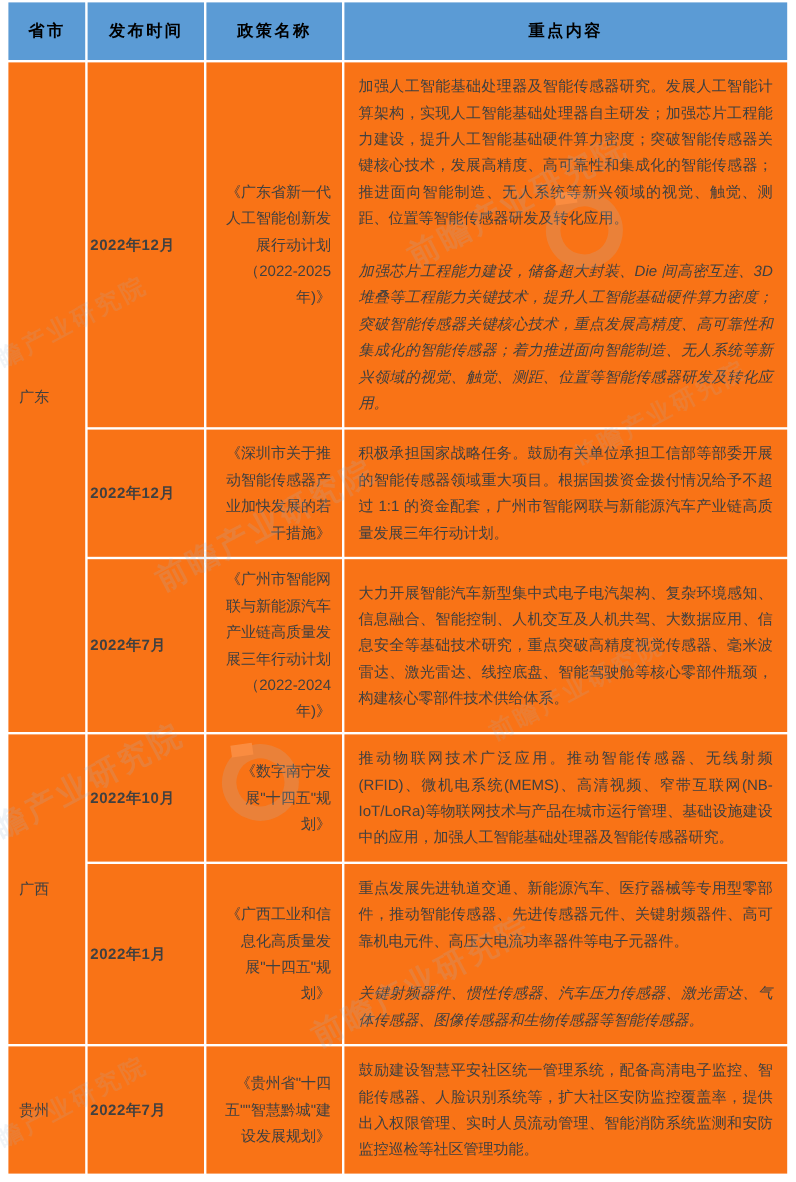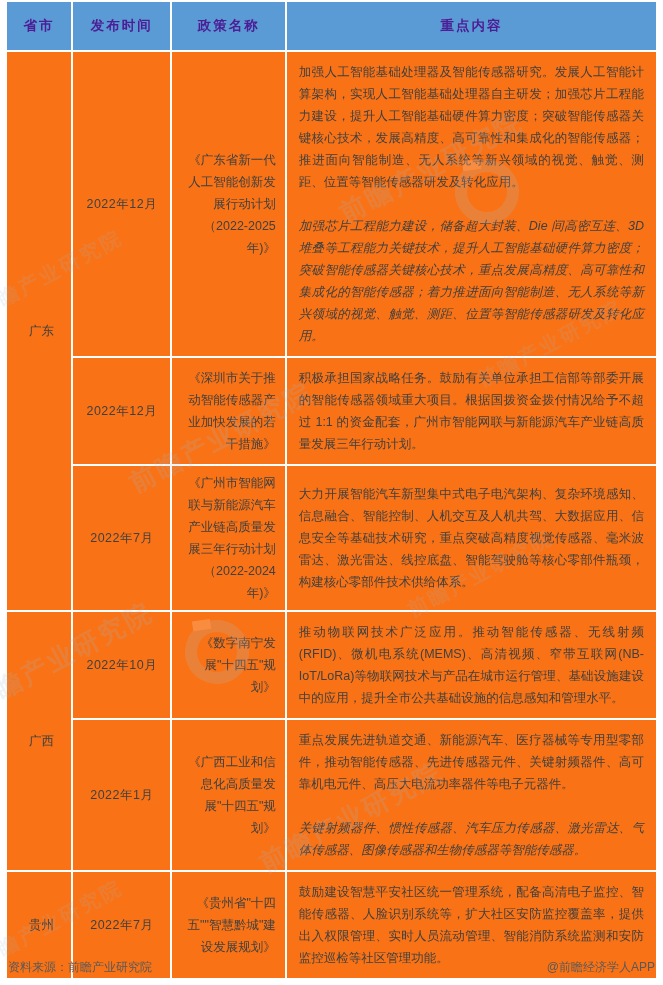--- a/index.html
+++ b/index.html
@@ -67,44 +67,44 @@
     position: relative;
     z-index: 2;
     width: 653px;
     margin: 0 auto;
     border-collapse: separate;
     border-spacing: 2px;
     table-layout: fixed;
   }
   table.policy-table th {
     background: #5B9BD5;
-    color: #4c1d95;
+    color: #000000;
     font-size: 13.5px;
     font-weight: bold;
     text-align: center;
     vertical-align: middle;
     height: 48px;
     letter-spacing: 2px;
     padding: 0;
   }
   table.policy-table td {
     background: #f97316;
     color: #404040;
     font-size: 12.5px;
     line-height: 22px;
     vertical-align: middle;
   }
   td.province-cell {
-    text-align: center;
+    text-align: left;
     padding: 4px 4px 4px 9px;
   }
   td.date-cell {
-    text-align: center;
     padding: 4px 2px;
     letter-spacing: 0.5px;
+    font-weight: bold;
   }
   td.policy-cell {
     text-align: right;
     padding: 6px 9px;
   }
   td.content-cell {
     text-align: justify;
     padding: 9px 12px;
   }
   td.content-cell p { margin: 0; }
@@ -181,21 +181,21 @@
         <td class="content-cell">
           <p>大力开展智能汽车新型集中式电子电汽架构、复杂环境感知、信息融合、智能控制、人机交互及人机共驾、大数据应用、信息安全等基础技术研究，重点突破高精度视觉传感器、毫米波雷达、激光雷达、线控底盘、智能驾驶舱等核心零部件瓶颈，构建核心零部件技术供给体系。</p>
         </td>
       </tr>
 
       <tr>
         <td class="province-cell" rowspan="2">广西</td>
         <td class="date-cell">2022年10月</td>
         <td class="policy-cell">《数字南宁发展"十四五"规划》</td>
         <td class="content-cell">
-          <p>推动物联网技术广泛应用。推动智能传感器、无线射频(RFID)、微机电系统(MEMS)、高清视频、窄带互联网(NB-IoT/LoRa)等物联网技术与产品在城市运行管理、基础设施建设中的应用，提升全市公共基础设施的信息感知和管理水平。</p>
+          <p>推动物联网技术广泛应用。推动智能传感器、无线射频(RFID)、微机电系统(MEMS)、高清视频、窄带互联网(NB-IoT/LoRa)等物联网技术与产品在城市运行管理、基础设施建设中的应用，加强人工智能基础处理器及智能传感器研究。</p>
         </td>
       </tr>
       <tr>
         <td class="date-cell">2022年1月</td>
         <td class="policy-cell">《广西工业和信息化高质量发展"十四五"规划》</td>
         <td class="content-cell">
           <p>重点发展先进轨道交通、新能源汽车、医疗器械等专用型零部件，推动智能传感器、先进传感器元件、关键射频器件、高可靠机电元件、高压大电流功率器件等电子元器件。</p>
           <p>关键射频器件、惯性传感器、汽车压力传感器、激光雷达、气体传感器、图像传感器和生物传感器等智能传感器。</p>
         </td>
       </tr>
@@ -204,18 +204,14 @@
         <td class="province-cell">贵州</td>
         <td class="date-cell">2022年7月</td>
         <td class="policy-cell">《贵州省"十四五""智慧黔城"建设发展规划》</td>
         <td class="content-cell">
           <p>鼓励建设智慧平安社区统一管理系统，配备高清电子监控、智能传感器、人脸识别系统等，扩大社区安防监控覆盖率，提供出入权限管理、实时人员流动管理、智能消防系统监测和安防监控巡检等社区管理功能。</p>
         </td>
       </tr>
     </tbody>
   </table>
 
-  <div class="footer">
-    <span>资料来源：前瞻产业研究院</span>
-    <span>@前瞻经济学人APP</span>
-  </div>
 
 </div>
 
 </body></html>

